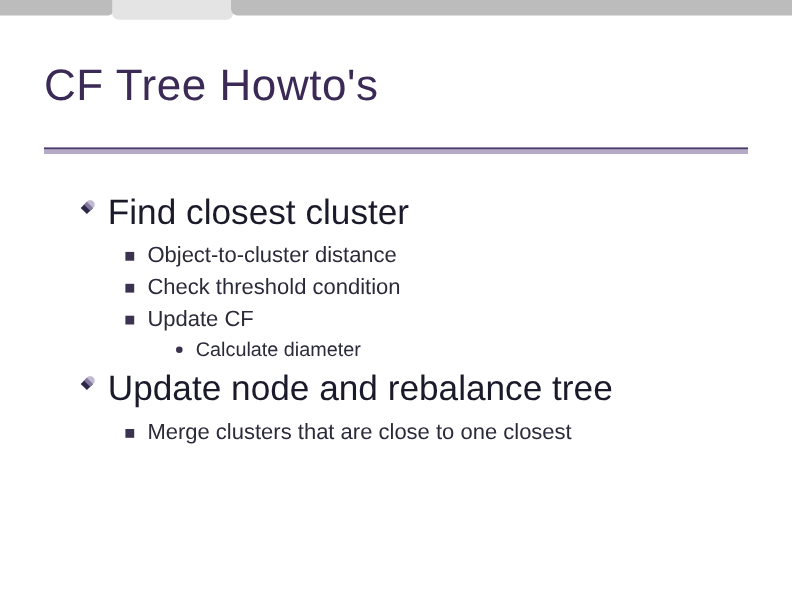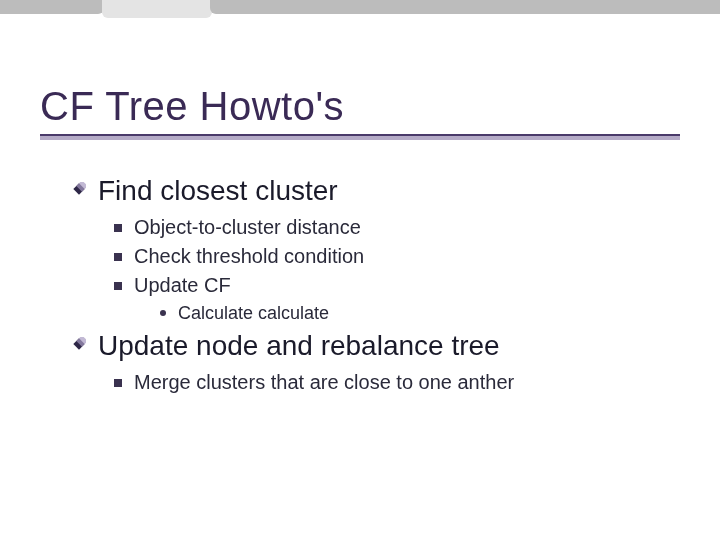--- a/index.html
+++ b/index.html
@@ -14,21 +14,21 @@
   }
   .slide {
     position: relative;
     width: 720px;
     height: 540px;
     box-sizing: border-box;
   }
   .title {
     position: absolute;
     left: 40px;
-    top: 84px;
+    top: 56px;
     font-size: 40px;
     font-weight: 400;
     color: #3a2a55;
     letter-spacing: 0.5px;
   }
   .underline {
     position: absolute;
     left: 40px;
     top: 134px;
     width: 640px;
@@ -46,21 +46,21 @@
   .content {
     position: absolute;
     left: 72px;
     top: 172px;
     width: 610px;
   }
   .l1 {
     display: flex;
     align-items: flex-start;
     margin-bottom: 4px;
-    font-size: 28px;
+    font-size: 32px;
     line-height: 1.35;
     color: #1a1a2a;
   }
   .l1 .bullet {
     flex: 0 0 auto;
     margin-right: 12px;
     margin-top: 10px;
   }
   .l1 .bullet svg { display: block; }
   .l2 {
@@ -173,33 +173,33 @@
       <span>Check threshold condition</span>
     </div>
 
     <div class="l2">
       <span class="bullet-sq"></span>
       <span class="italic">Update CF</span>
     </div>
 
     <div class="l3">
       <span class="bullet-dot"></span>
-      <span class="italic">Calculate calculate</span>
+      <span class="italic">Calculate diameter</span>
     </div>
 
     <div class="l1">
       <span class="bullet">
         <svg width="14" height="14" viewBox="0 0 14 14">
             <rect x="3" y="3" width="8" height="8" fill="#2e2747" transform="rotate(45 7 7)"></rect>
             <rect x="6" y="0" width="8" height="8" fill="#a89bc2" transform="rotate(45 10 4)" opacity="0.7"></rect>
           </svg>
       </span>
       <span>Update node and rebalance tree</span>
     </div>
 
     <div class="l2">
       <span class="bullet-sq"></span>
-      <span>Merge clusters that are close to one anther</span>
+      <span>Merge clusters that are close to one closest</span>
     </div>
 
 
   </div>
 </div>
 
 </body></html>

